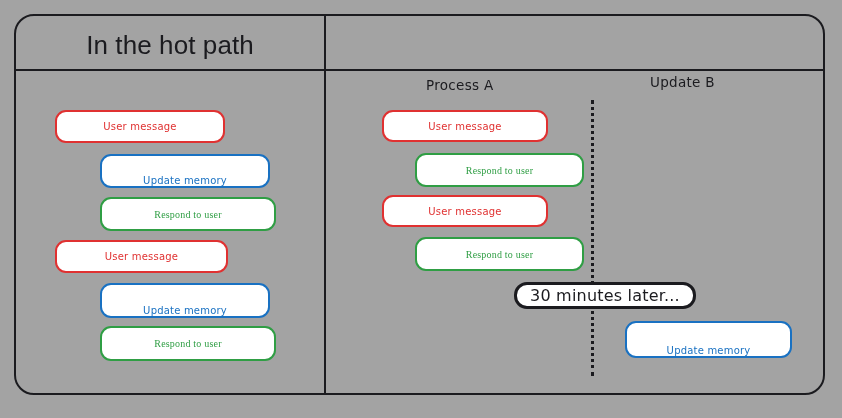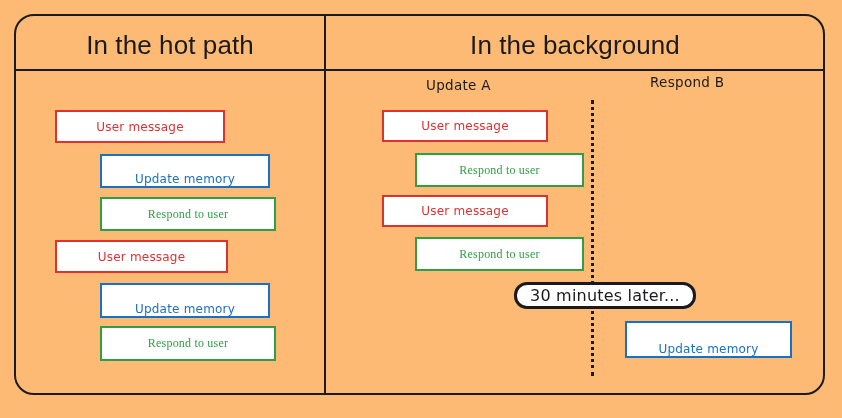--- a/index.html
+++ b/index.html
@@ -7,21 +7,21 @@
     padding: 0;
     background: #ffffff;
   }
   body {
     font-family: "DejaVu Sans", sans-serif;
   }
   #canvas {
     position: relative;
     width: 842px;
     height: 418px;
-    background: #fdba74;
+    background: #a3a3a3;
     overflow: hidden;
   }
 
   
   .outer-frame {
     position: absolute;
     left: 14px;
     top: 14px;
     width: 811px;
     height: 381px;
@@ -85,26 +85,26 @@
     height: 276px;
     border-left: 3px dotted #1b1b1f;
   }
 
   
   .pill {
     position: absolute;
     box-sizing: border-box;
     border-width: 2.4px;
     border-style: solid;
-    border-radius: 0;
+    border-radius: 11px;
     display: flex;
     align-items: center;
     justify-content: center;
     font-family: "DejaVu Sans", sans-serif;
-    font-size: 12px;
+    font-size: 10px;
     letter-spacing: 0.2px;
     white-space: nowrap;
     background: #ffffff;
   }
   .pill.red   { border-color: #e03131; color: #e03131; }
   .pill.green { border-color: #2f9e44; color: #2f9e44; font-family: Liberation Serif, serif; }
   .pill.blue  { border-color: #1971c2; color: #1971c2; align-items: flex-end; }
   .pill.black {
     border-color: #1b1b1f;
     color: #1b1b1f;
@@ -117,25 +117,24 @@
 <body>
 
 <div id="canvas">
 
   <div class="outer-frame"></div>
   <div class="header-rule"></div>
   <div class="col-divider"></div>
 
   <div class="hdr hdr-left">In the hot path</div>
 
-  <div class="hdr hdr-right">In the background</div>
 
-  <div class="proc-label proc-a">Update A</div>
+  <div class="proc-label proc-a">Process A</div>
 
-  <div class="proc-label proc-b">Respond B</div>
+  <div class="proc-label proc-b">Update B</div>
 
   <div class="dotted-sep"></div>
 
   <div id="hot-path-steps">
       <div class="pill red" style="left: 55px; top: 110px; width: 170px; height: 33px;">
         <span>User message</span>
       </div>
       <div class="pill blue" style="left: 100px; top: 154px; width: 170px; height: 34px;">
         <span>Update memory</span>
       </div>

